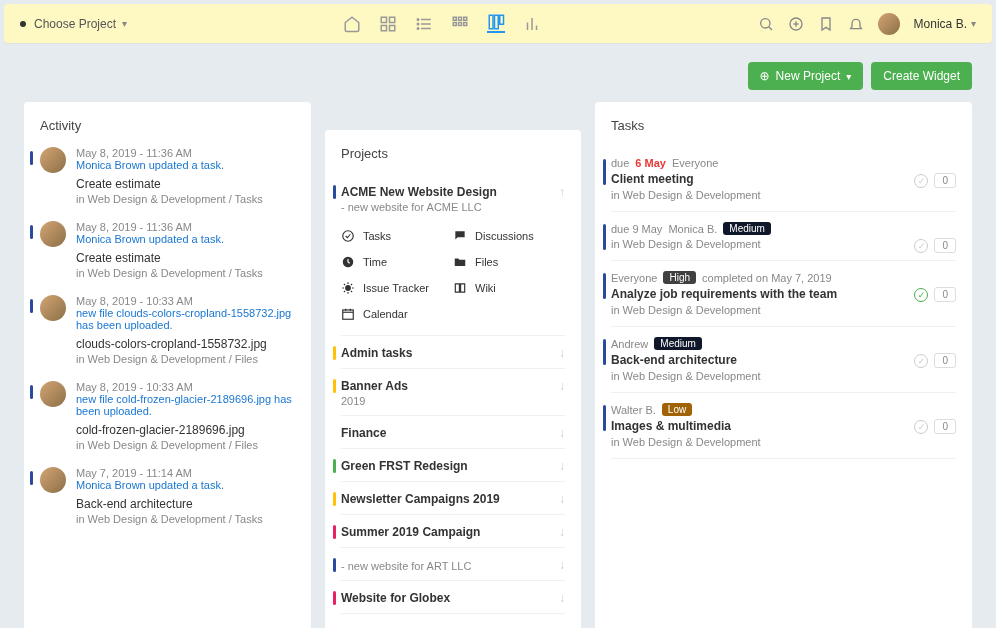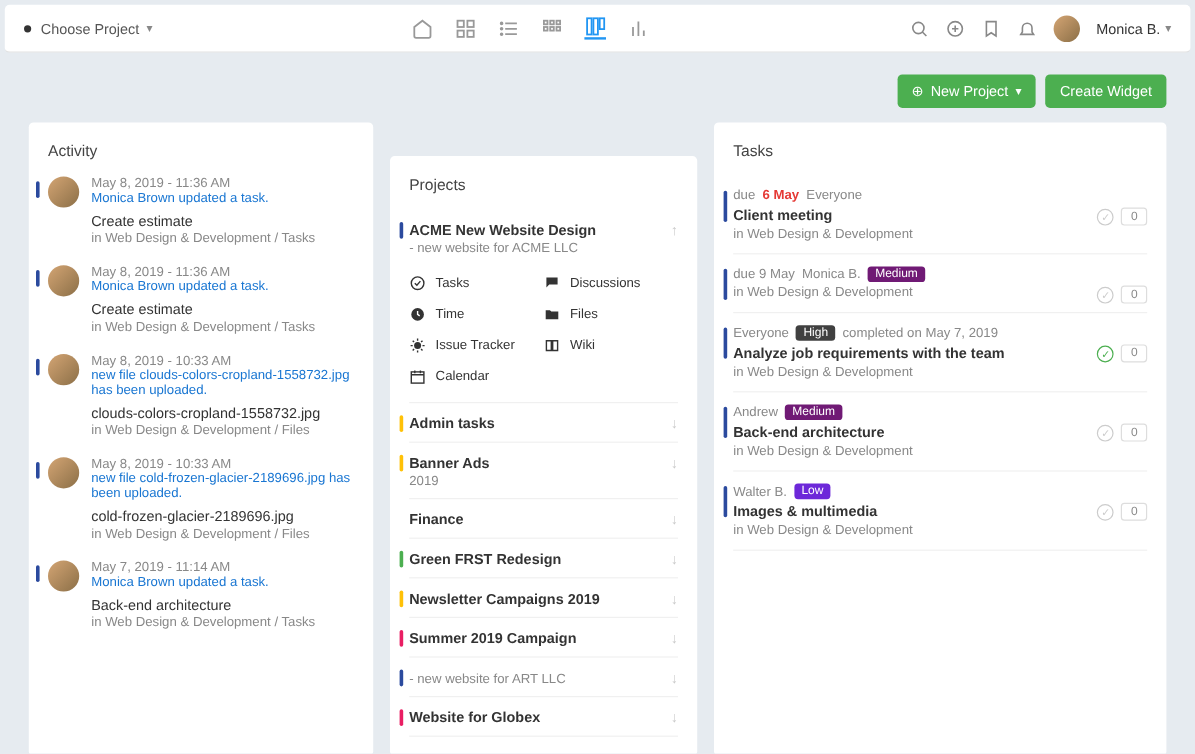--- a/index.html
+++ b/index.html
@@ -1,17 +1,17 @@
 <!DOCTYPE html>
 <html><head>
 <meta charset="utf-8">
 <style>
 * { box-sizing: border-box; margin: 0; padding: 0; }
 body { font-family: -apple-system, BlinkMacSystemFont, "Segoe UI", Arial, sans-serif; background: #e6ebf0; color: #333; font-size: 12px; width: 996px; height: 628px; overflow: hidden; }
-.topbar { background: #ffffff; height: 40px; display: flex; align-items: center; justify-content: space-between; padding: 0 16px; border-bottom: 1px solid #e0e0e0; border-radius: 4px; margin: 4px; }
+.topbar { background: #fef9c3; height: 40px; display: flex; align-items: center; justify-content: space-between; padding: 0 16px; border-bottom: 1px solid #e0e0e0; border-radius: 4px; margin: 4px; }
 .topbar-left { display: flex; align-items: center; gap: 8px; }
 .dot { width: 6px; height: 6px; background: #333; border-radius: 50%; }
 .project-selector { font-size: 12px; font-weight: 500; color: #555; cursor: pointer; display: flex; align-items: center; gap: 6px; }
 .chev { font-size: 10px; color: #888; }
 .topbar-center { display: flex; gap: 18px; align-items: center; }
 .nav-icon { width: 18px; height: 18px; color: #999; cursor: pointer; display: flex; align-items: center; justify-content: center; }
 .nav-icon.active { color: #2196F3; border-bottom: 2px solid #2196F3; padding-bottom: 2px; }
 .topbar-right { display: flex; align-items: center; gap: 14px; }
 .tb-icon { width: 16px; height: 16px; color: #888; cursor: pointer; }
 .avatar { width: 22px; height: 22px; border-radius: 50%; background: linear-gradient(135deg, #d4a574, #8b6f47); }
@@ -45,23 +45,23 @@
 .task-bar { width: 3px; background: #2b4a9e; border-radius: 2px; position: absolute; left: -8px; top: 12px; height: 26px; }
 .task-header { font-size: 11px; color: #888; display: flex; align-items: center; gap: 6px; flex-wrap: wrap; }
 .task-due-red { color: #e53935; font-weight: 600; }
 .task-title { font-size: 12px; font-weight: 600; color: #333; margin-top: 3px; }
 .task-path { font-size: 11px; color: #888; margin-top: 3px; }
 .task-right { position: absolute; right: 0; top: 26px; display: flex; align-items: center; gap: 6px; }
 .check-c { width: 14px; height: 14px; border: 1px solid #ccc; border-radius: 50%; display: flex; align-items: center; justify-content: center; color: #ccc; font-size: 9px; }
 .check-c.done { border-color: #4CAF50; color: #4CAF50; }
 .count-box { border: 1px solid #ddd; border-radius: 3px; padding: 1px 7px; font-size: 10px; color: #888; }
 .tag { font-size: 10px; padding: 1px 6px; border-radius: 3px; color: #fff; }
-.tag-medium { background: #701a75; }
+.tag-medium { background: #0f172a; }
 .tag-high { background: #404040; }
-.tag-low { background: #6d28d9; color: #fff; }
+.tag-low { background: #a16207; color: #fff; }
 svg { display: block; }
 </style>
 </head>
 <body>
 
 <div class="topbar">
   <div class="topbar-left">
     <span class="dot"></span>
     <div class="project-selector">
       <span>Choose Project</span>

